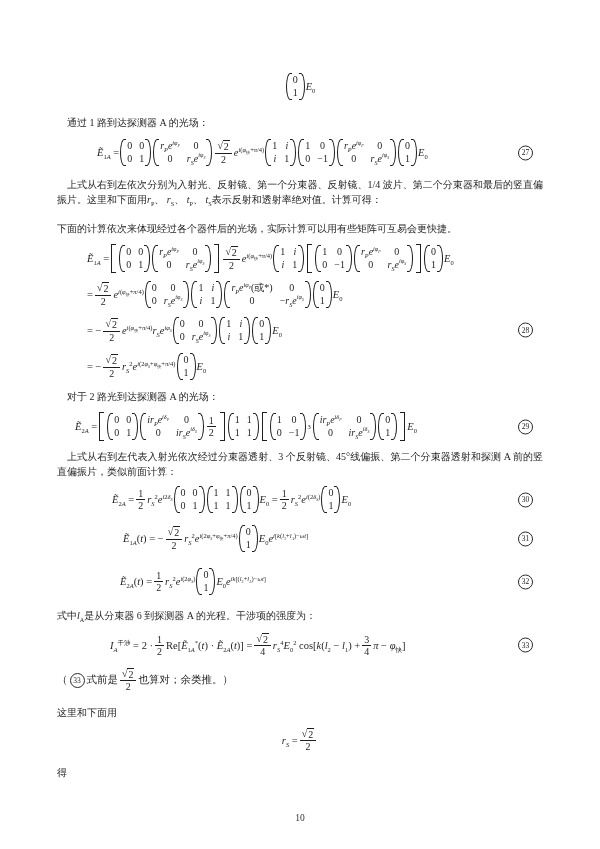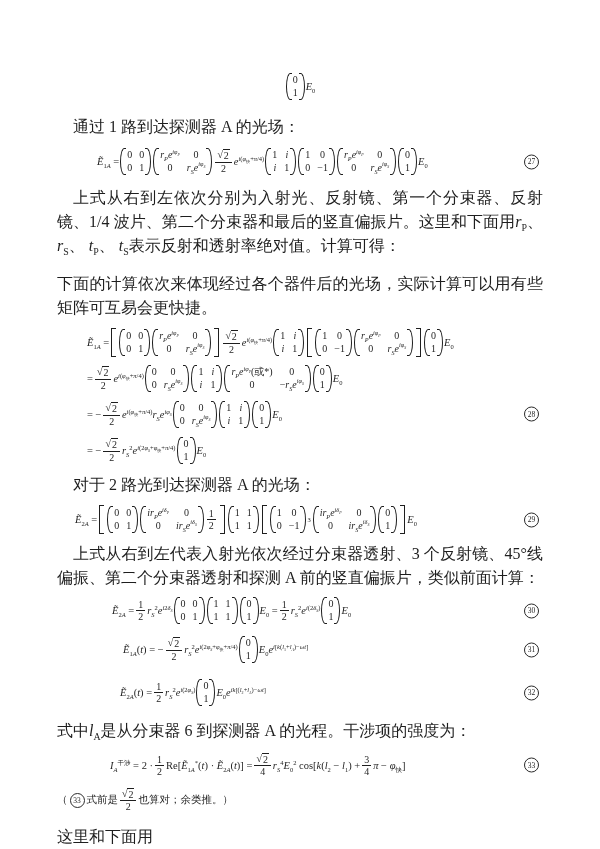--- a/index.html
+++ b/index.html
@@ -3,21 +3,21 @@
 <meta charset="utf-8">
 <style>
   html,body{margin:0;padding:0;background:#fff;}
   .page{
     width:600px;height:849px;box-sizing:border-box;
     padding:72px 57px 26px 57px;
     display:flex;flex-direction:column;
     font-family:"Liberation Serif","DejaVu Serif",serif;
     color:#1e1e1e;overflow:hidden;background:#fff;
   }
-  .para{font-size:16px;line-height:1.5;text-align:justify;}
+  .para{font-size:10px;line-height:1.5;text-align:justify;}
   .para.indent{text-indent:1em;}
   .it{font-style:italic;}
   .up{font-style:normal;}
   sub,sup{font-size:0.62em;line-height:0;}
   
   .eqrow{position:relative;display:flex;align-items:center;}
   .eqrow.center{justify-content:center;}
   .eq{display:inline-flex;align-items:center;white-space:nowrap;font-size:10.5px;}
   .eq .ms,.eq .mt{display:inline-block;}
   .eqcol{display:flex;flex-direction:column;align-items:flex-start;gap:7px;}
@@ -41,21 +41,21 @@
   .mcell{font-size:10px;white-space:nowrap;}
   .matsup{margin-left:1px;}
   
   .lbr,.rbr{align-self:stretch;width:4px;margin:0 2px;border:1px solid currentColor;}
   .lbr{border-right:none;}
   .rbr{border-left:none;}
   
   .circno{display:inline-flex;align-items:center;justify-content:center;
     width:13px;height:13px;border:1px solid #2a2a2a;border-radius:50%;
     font-size:7.5px;line-height:1;flex:none;font-style:normal;}
-  .circno.side{position:absolute;right:4px;top:50%;transform:translateY(-50%);}
+  .circno.side{position:absolute;right:10px;top:50%;transform:translateY(-50%);}
   .circno.mid63{top:63%;}
   .circno.inline{margin:0 2px;vertical-align:-2px;}
   .pagenum{margin-top:auto;text-align:center;font-size:9.5px;color:#333;}
   
   .mt2{margin-top:14px;} .mt6{margin-top:6px;} .mt8{margin-top:8px;} .mt10{margin-top:10px;}
   .mt12{margin-top:12px;} .mt14{margin-top:14px;}
 </style>
 </head>
 <body>
 

